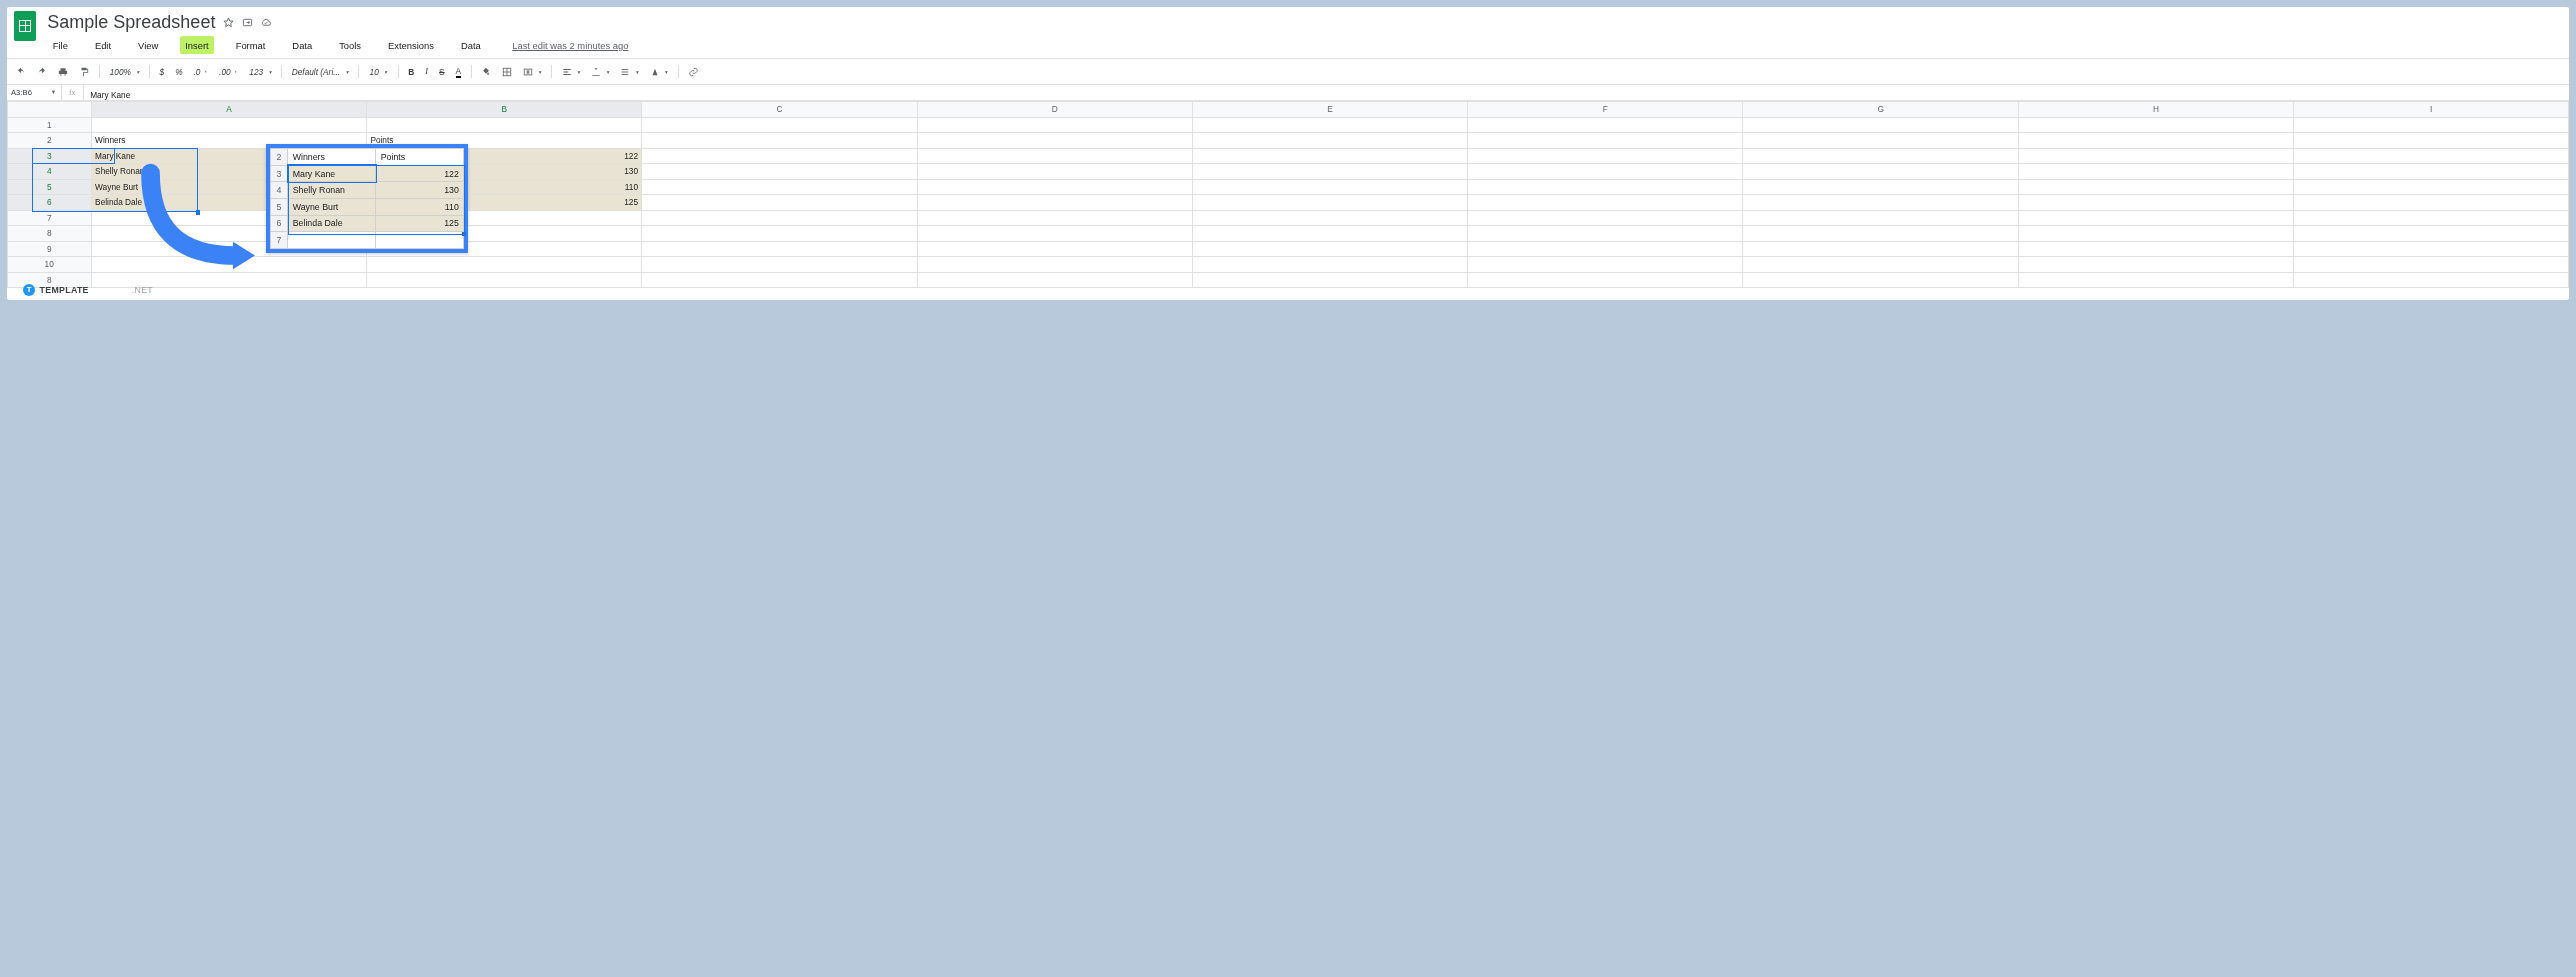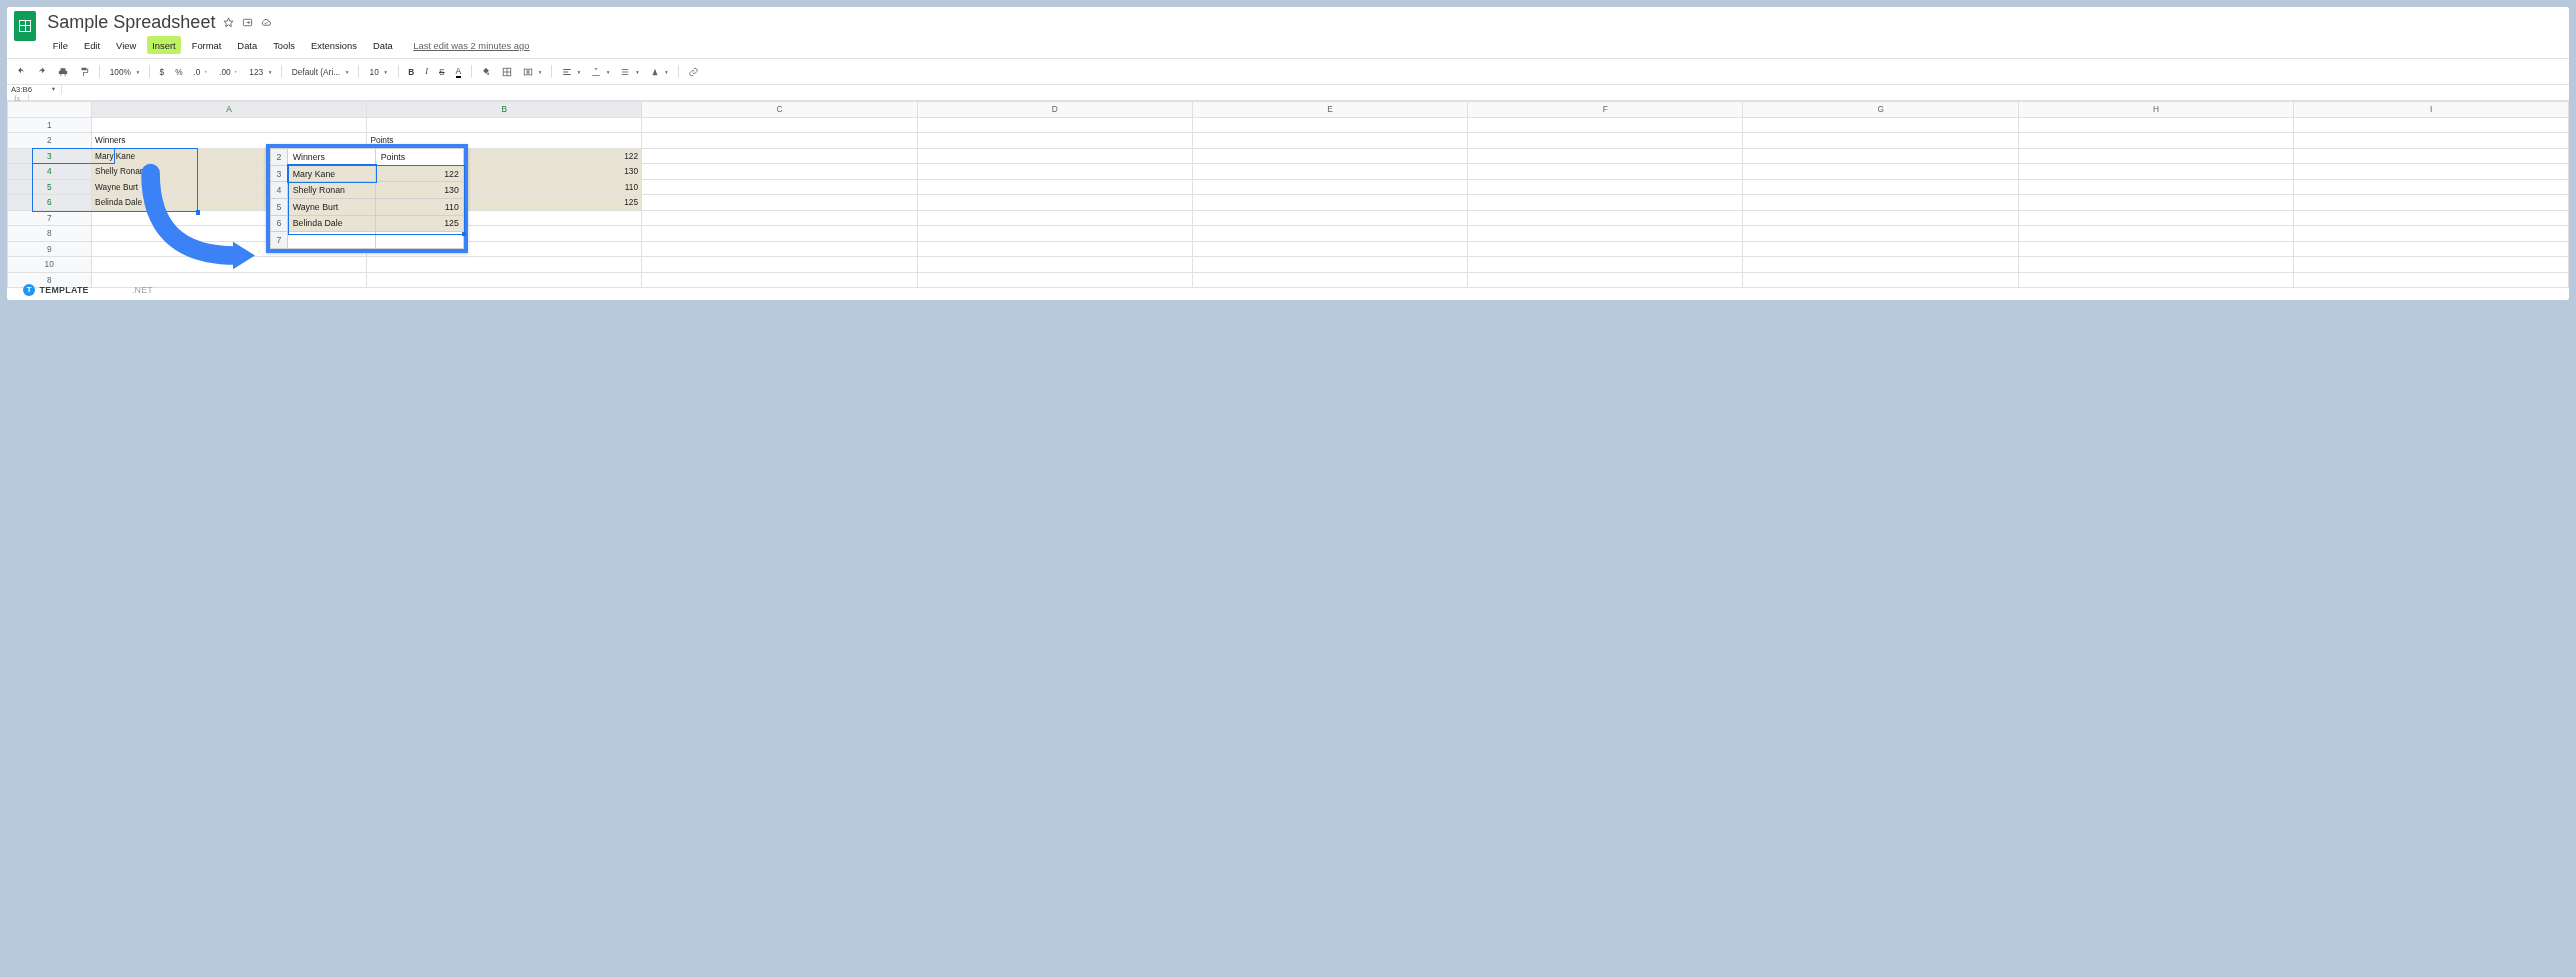--- a/index.html
+++ b/index.html
@@ -43,21 +43,21 @@
   .title-col { flex: 1; }
   .title-row {
     display: flex; align-items: center; gap: 7.7px;
     padding-top: 1.1px;
   }
   .doc-title {
     font-size: 18px; color: #3c4043;
   }
   .title-icon { color: #5f6368; display:inline-flex; }
   .menubar {
-    display: flex; gap: 5px;
+    display: flex; gap: 16px;
     padding: 3.3px 0 4.4px 0;
     align-items: center;
   }
   .menu-item {
     padding: 3.3px 5.5px;
     font-size: 9.4px;
     color: #202124;
     border-radius: 2.2px;
     cursor: pointer;
   }
@@ -91,29 +91,28 @@
     white-space: nowrap;
   }
   .tb-sep {
     width: 0.6px; height: 13.2px;
     background: #dadce0;
     margin: 0 3.3px;
   }
   .tb-dd::after {
     content: "▾"; font-size: 5.5px; margin-left: 3.3px; color:#5f6368;
   }
-  .tb-text { color:#3c4043; font-size:8.3px; }
+  .tb-text { color:#3c4043; font-size:8.3px;font-style:italic; }
   .underline-a { position:relative; padding-bottom:1.1px;}
   .underline-a::after{content:"";position:absolute;left:0;right:0;bottom:-1.1px;height:1.7px;background:#000;}
   
   .fx-row {
-    display:flex; align-items:flex-start;
+    display:flex; align-items:flex-end;
     border-bottom: 0.6px solid #e0e0e0;
     height: 16.6px;
-    flex-direction: column;
   }
   .name-box {
     width: 55px;
     padding: 0 4.4px;
     font-size: 7.7px;
     color:#3c4043;
     display:flex; align-items:center; justify-content:space-between;
     border-right: 0.6px solid #e0e0e0;
     height:100%;
   }

